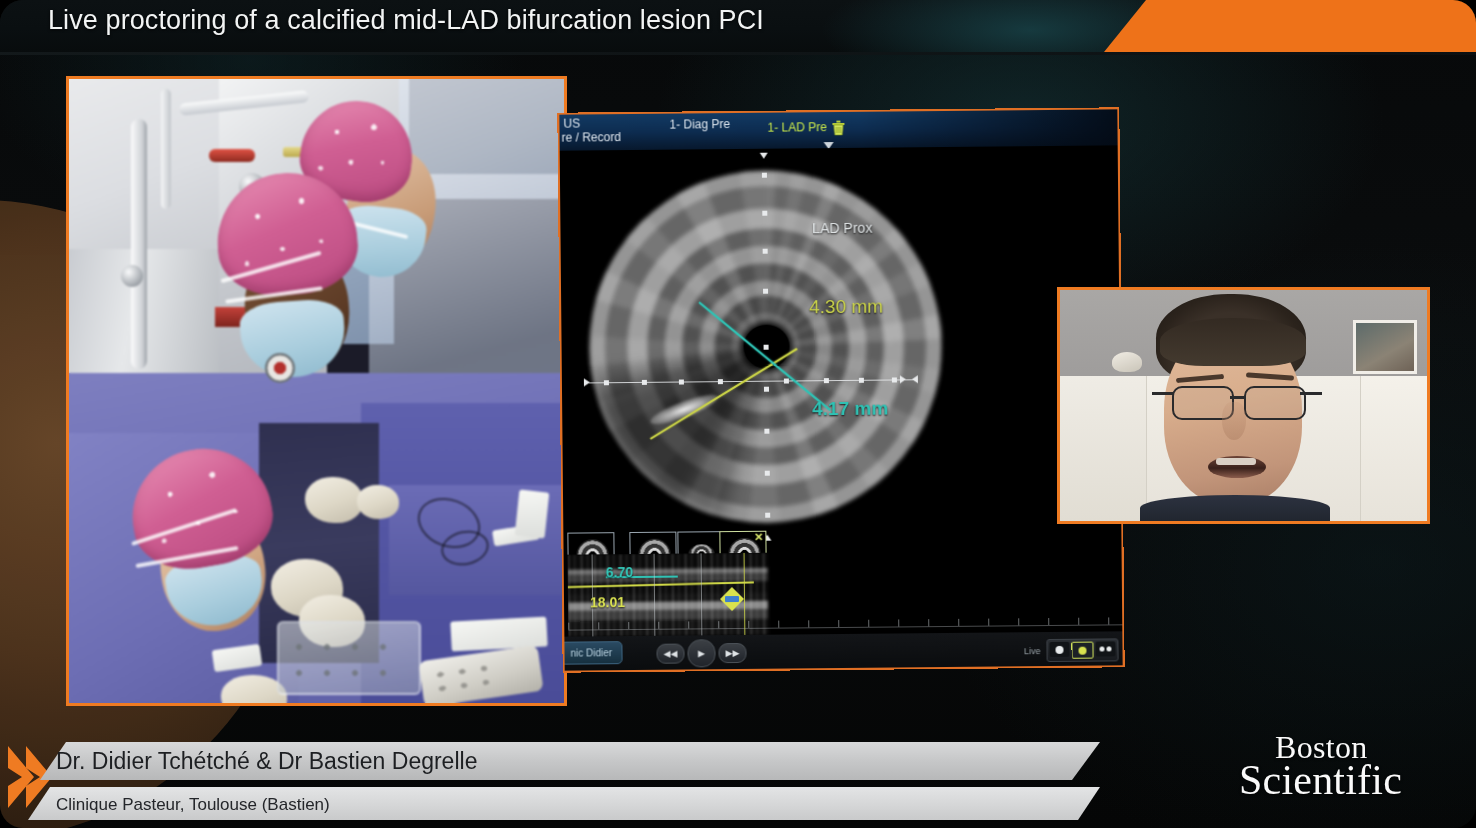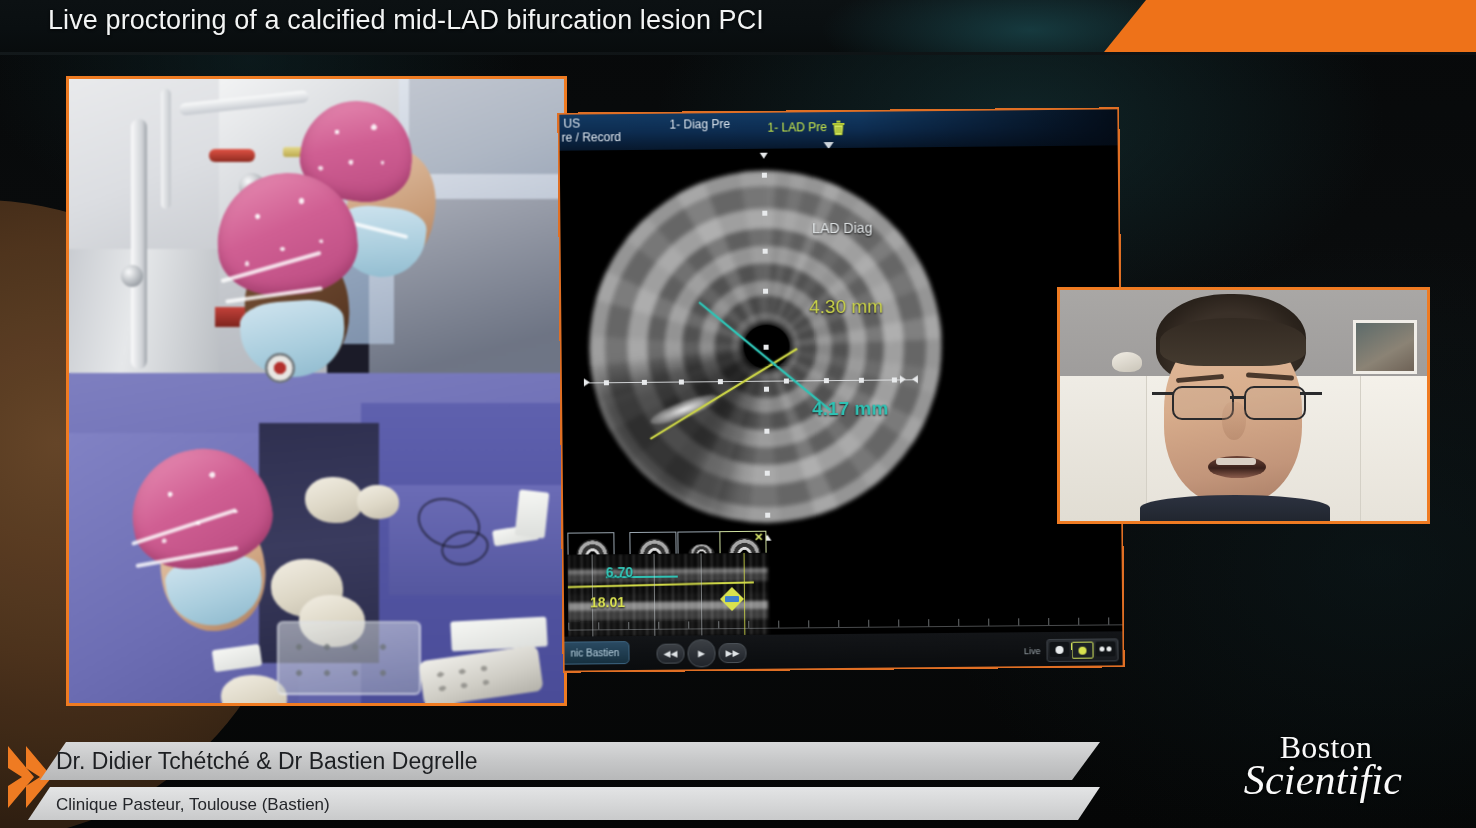--- a/index.html
+++ b/index.html
@@ -1,17 +1,17 @@
 <!DOCTYPE html>
 <html><head>
 <meta charset="utf-8">
 <style>
   html,body{margin:0;padding:0;background:#000;}
   body{width:1476px;height:828px;overflow:hidden;font-family:"Liberation Sans",sans-serif;}
-  .stage{position:relative;width:1476px;height:828px;overflow:hidden;background:#050607;}
+  .stage{position:relative;width:1476px;height:828px;overflow:hidden;background:#050607;border-radius:23px;}
 
   
   .bg-base{position:absolute;inset:0;
     background:
       radial-gradient(ellipse 520px 300px at 1020px 120px, rgba(22,58,62,.55), rgba(0,0,0,0) 70%),
       radial-gradient(ellipse 380px 240px at 250px 60px, rgba(16,44,48,.45), rgba(0,0,0,0) 72%),
       radial-gradient(ellipse 600px 420px at 1380px 560px, rgba(14,34,38,.40), rgba(0,0,0,0) 75%),
       linear-gradient(180deg,#07090a 0%,#0a0c0d 40%,#050606 100%);}
   .bg-planet{position:absolute;left:-340px;top:200px;width:640px;height:640px;border-radius:50%;
     background:radial-gradient(circle at 62% 38%, #6d4a2b 0%, #55381f 35%, #3a2615 62%, #20150c 85%, rgba(10,8,6,0) 100%);
@@ -311,21 +311,21 @@
     clip-path:polygon(26px 0, 1060px 0, 1032px 38px, 0 38px);}
   .name-txt{position:absolute;left:56px;bottom:53px;font-size:23px;color:#1d1f22;white-space:nowrap;}
   .aff-bar{position:absolute;left:28px;bottom:8px;width:1072px;height:33px;
     background:linear-gradient(180deg,#e3e4e5 0%,#d5d6d7 55%,#c9cacb 100%);
     clip-path:polygon(22px 0, 1072px 0, 1050px 33px, 0 33px);}
   .aff-txt{position:absolute;left:56px;bottom:13px;font-size:17px;color:#24262a;white-space:nowrap;}
 
   .bs-logo{position:absolute;right:74px;bottom:30px;color:#fafafa;font-family:"Liberation Serif",serif;
     line-height:.86;text-shadow:0 1px 3px rgba(0,0,0,.8);}
   .bs-1{font-size:32px;display:block;padding-left:36px;letter-spacing:.3px;}
-  .bs-2{font-size:42px;display:block;letter-spacing:.2px;font-style:italic;}
+  .bs-2{font-size:42px;display:block;letter-spacing:.2px;}
 </style>
 </head>
 <body>
 
 <div class="stage">
 
   <div class="bg-base"></div>
   <div class="bg-planet"></div>
   <div class="bg-planet-dots"></div>
   <div class="bg-stars"></div>
@@ -445,21 +445,21 @@
       <div class="tick-sq" style="left:262px;top:230px;"></div>
       <div class="tick-sq" style="left:297px;top:230px;"></div>
       <div class="tick-sq" style="left:330px;top:230px;"></div>
       <div class="tick-tri-r" style="left:338px;top:228px;"></div>
       <div class="tick-tri-l" style="left:350px;top:228px;"></div>
 
       <div class="meas-yellow" style="left:88px;top:288px;width:172px;transform:rotate(-31deg);"></div>
       <div class="meas-teal" style="left:138px;top:152px;width:170px;transform:rotate(40deg);"></div>
       <div class="meas-txt y" style="left:248px;top:148px;">4.30 mm</div>
       <div class="meas-txt t" style="left:250px;top:250px;font-weight:bold;">4.17 mm</div>
-      <div class="lad-prox" style="left:252px;top:72px;">LAD Diag</div>
+      <div class="lad-prox" style="left:252px;top:72px;">LAD Prox</div>
     </div>
 
     <div class="frame-box">
       <div class="frame-row">
         <span class="frame-key">Frame</span>
         <span class="frame-val">1588</span>
       </div>
       <div class="frame-row">
         <span class="frame-key">Pullback</span>
         <span class="frame-val">26.0</span>
@@ -504,21 +504,21 @@
       <div class="ild-num y" style="left:22px;top:40px;">18.01</div>
       <svg class="ild-marker" viewBox="0 0 24 24">
         <path d="M12 0 L24 12 L12 24 L0 12 Z" fill="#d9e24d"></path>
         <rect x="5" y="9" width="14" height="6" rx="1" fill="#3d7fd0"></rect>
       </svg>
       <div class="ild-axis"></div>
       <div class="ild-axis-ticks"></div>
     </div>
 
     <div class="ivus-bottom">
-      <div class="pill-btn">nic Bastien</div>
+      <div class="pill-btn">nic Didier</div>
       <div class="play-group">
         <div class="pbtn">
             <span>◀◀</span>
           </div>
         <div class="pbtn mid">
             <span>▶</span>
           </div>
         <div class="pbtn">
             <span>▶▶</span>
           </div>

